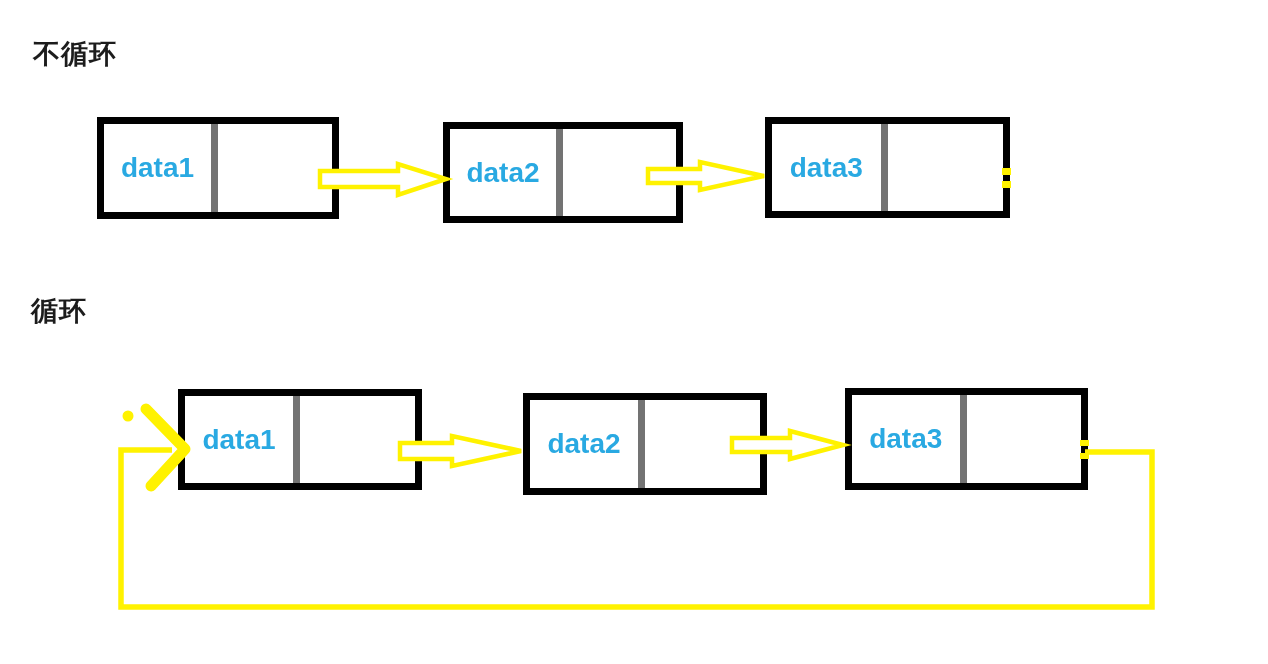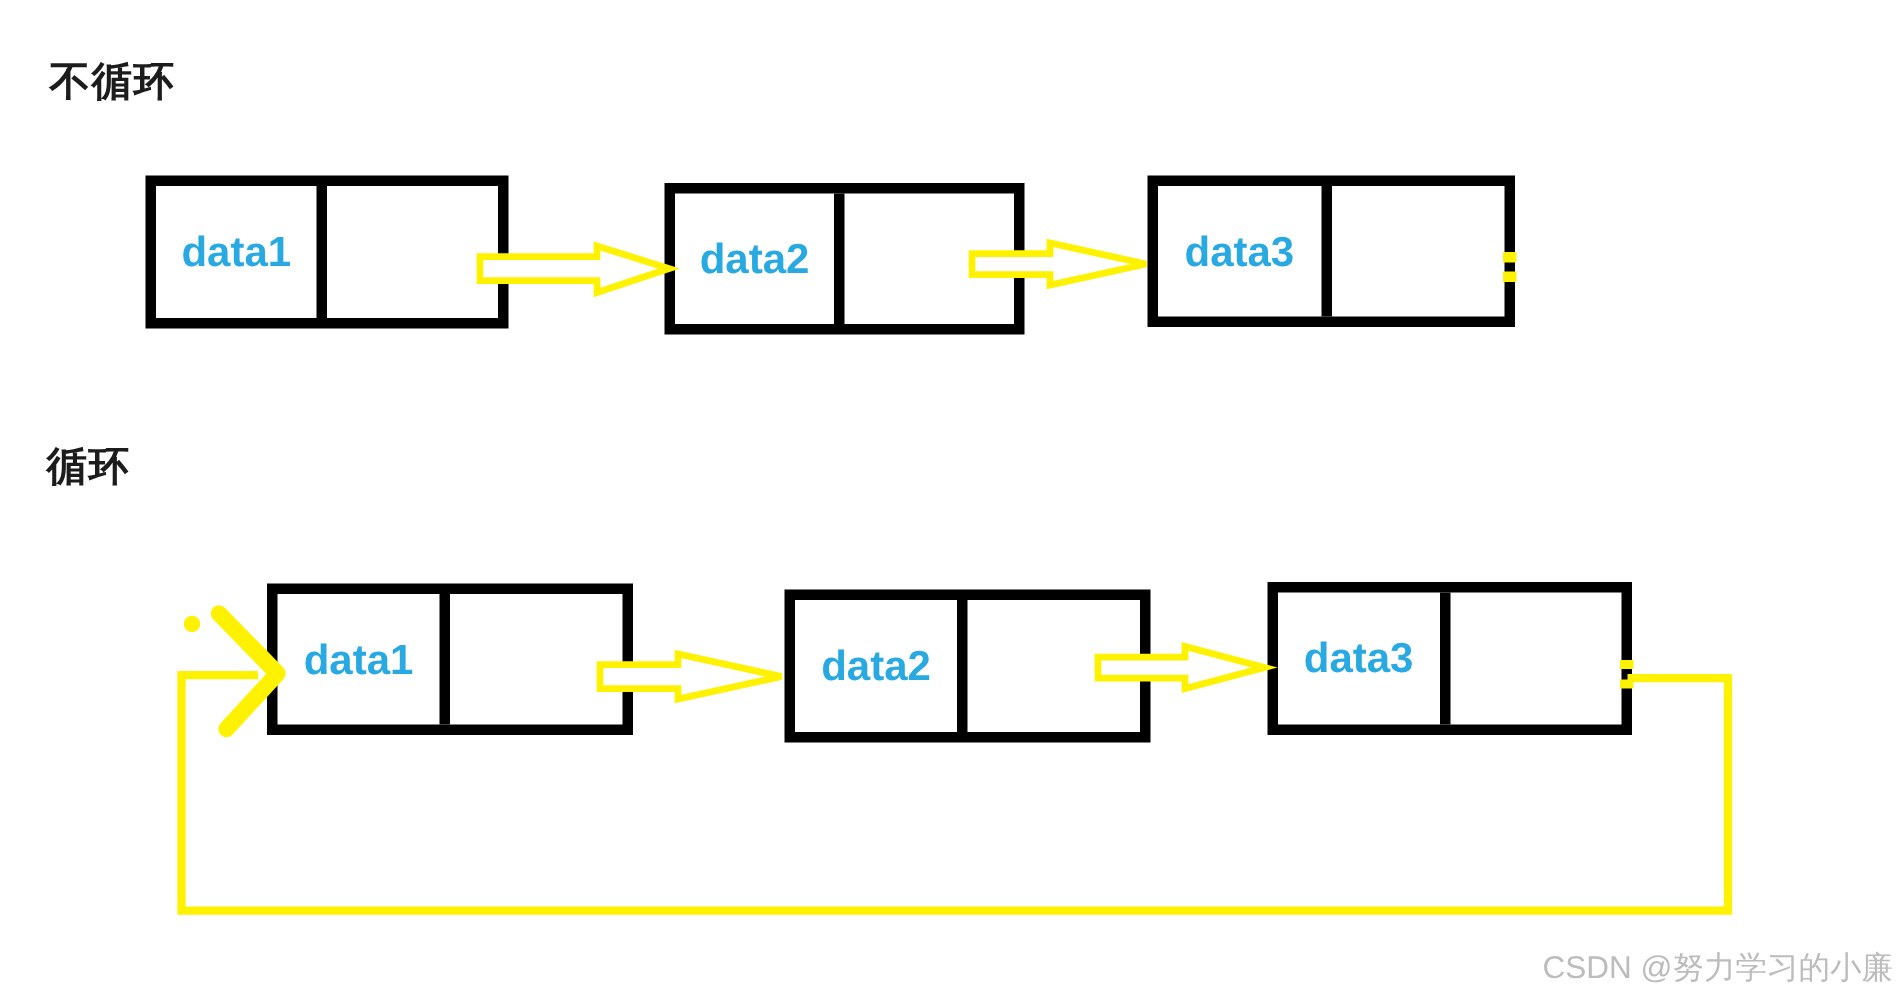--- a/index.html
+++ b/index.html
@@ -36,21 +36,21 @@
     box-sizing: border-box;
   }
   .node .cell {
     box-sizing: border-box;
     display: flex;
     align-items: center;
     justify-content: center;
   }
   .node .data-cell {
     width: 50%;
-    border-right: 7px solid #000000;
+    border-right: 7px solid #737373;
   }
   .node .next-cell { width: 50%; }
   .node .data-label {
     font-size: 28px;
     font-weight: bold;
     color: #29a9e2;
     white-space: nowrap;
   }
 
   
@@ -145,14 +145,13 @@
 
     <rect x="1080" y="440" width="9" height="6" fill="#fff200"></rect>
     <rect x="1080" y="453" width="9" height="6" fill="#fff200"></rect>
 
     <path d="M1085,452 L1152,452 L1152,607 L121,607 L121,450 L172,450" fill="none" stroke="#fff200" stroke-width="5.5"></path>
 
     <path d="M146,409 L185,449 L151,486" fill="none" stroke="#fff200" stroke-width="11" stroke-linecap="round" stroke-linejoin="round"></path>
     <circle cx="128" cy="416" r="5.5" fill="#fff200"></circle>
   </svg>
 
-  <div class="watermark">CSDN @努力学习的小廉</div>
 </div>
 
 </body></html>

